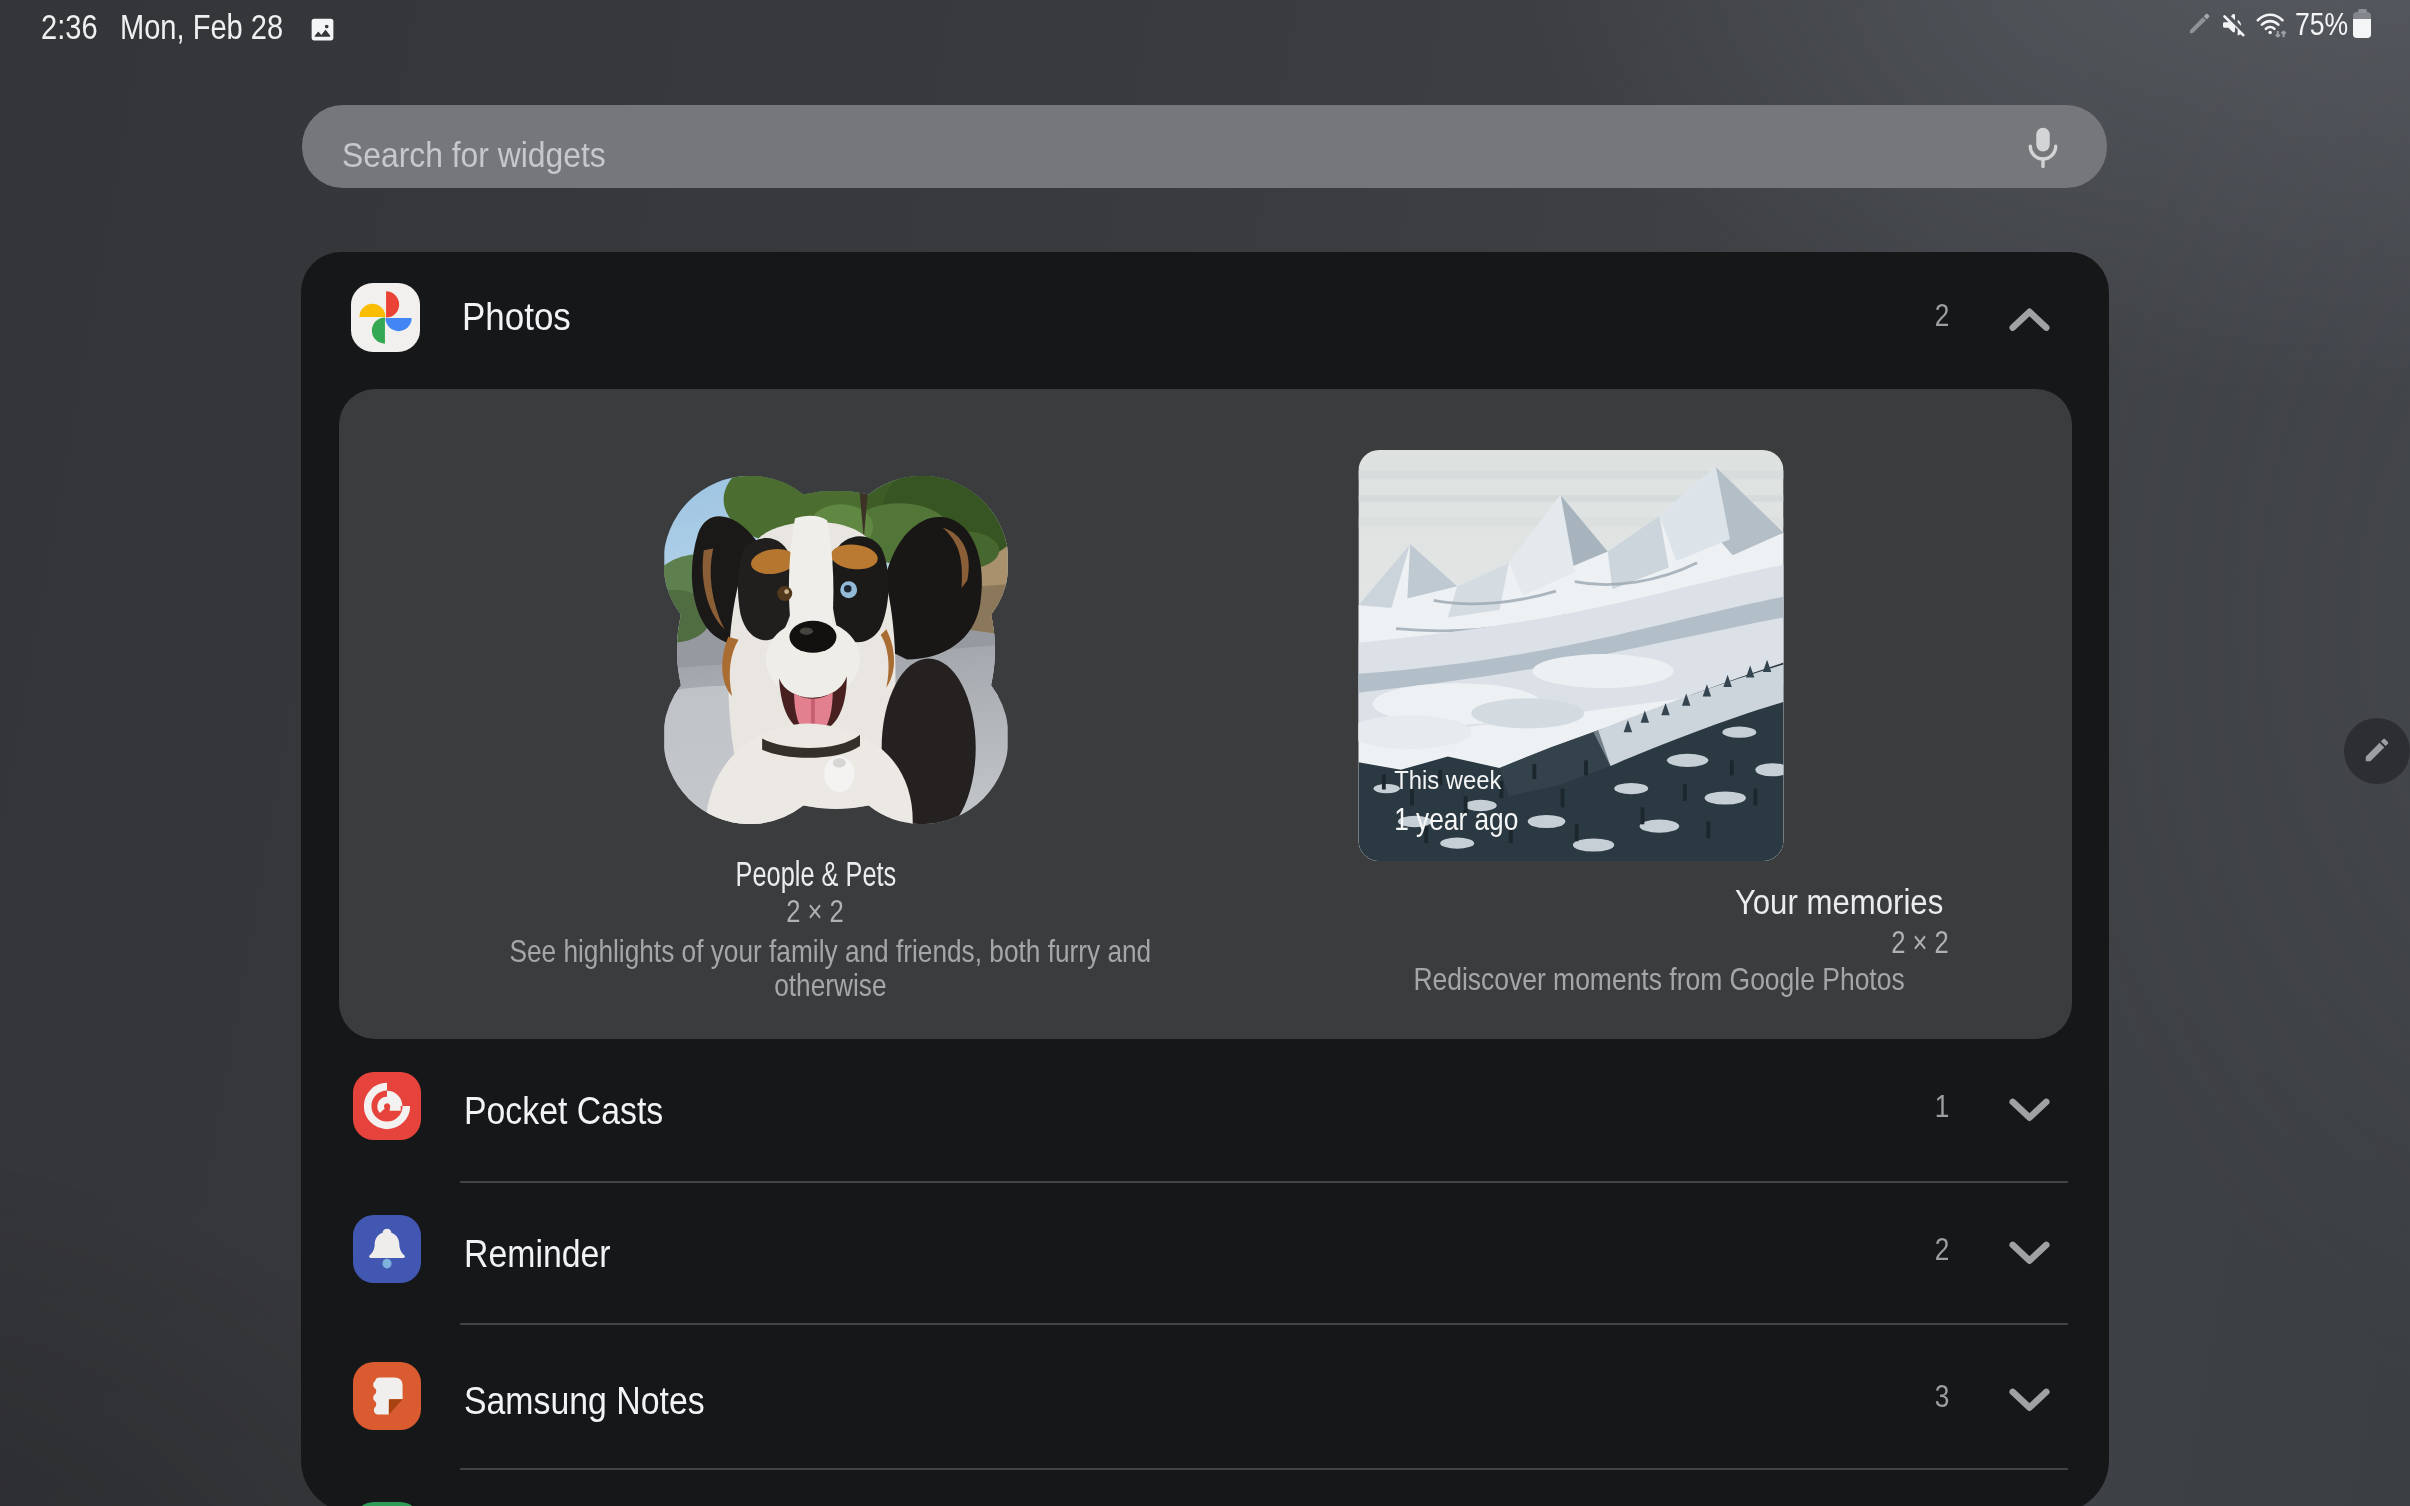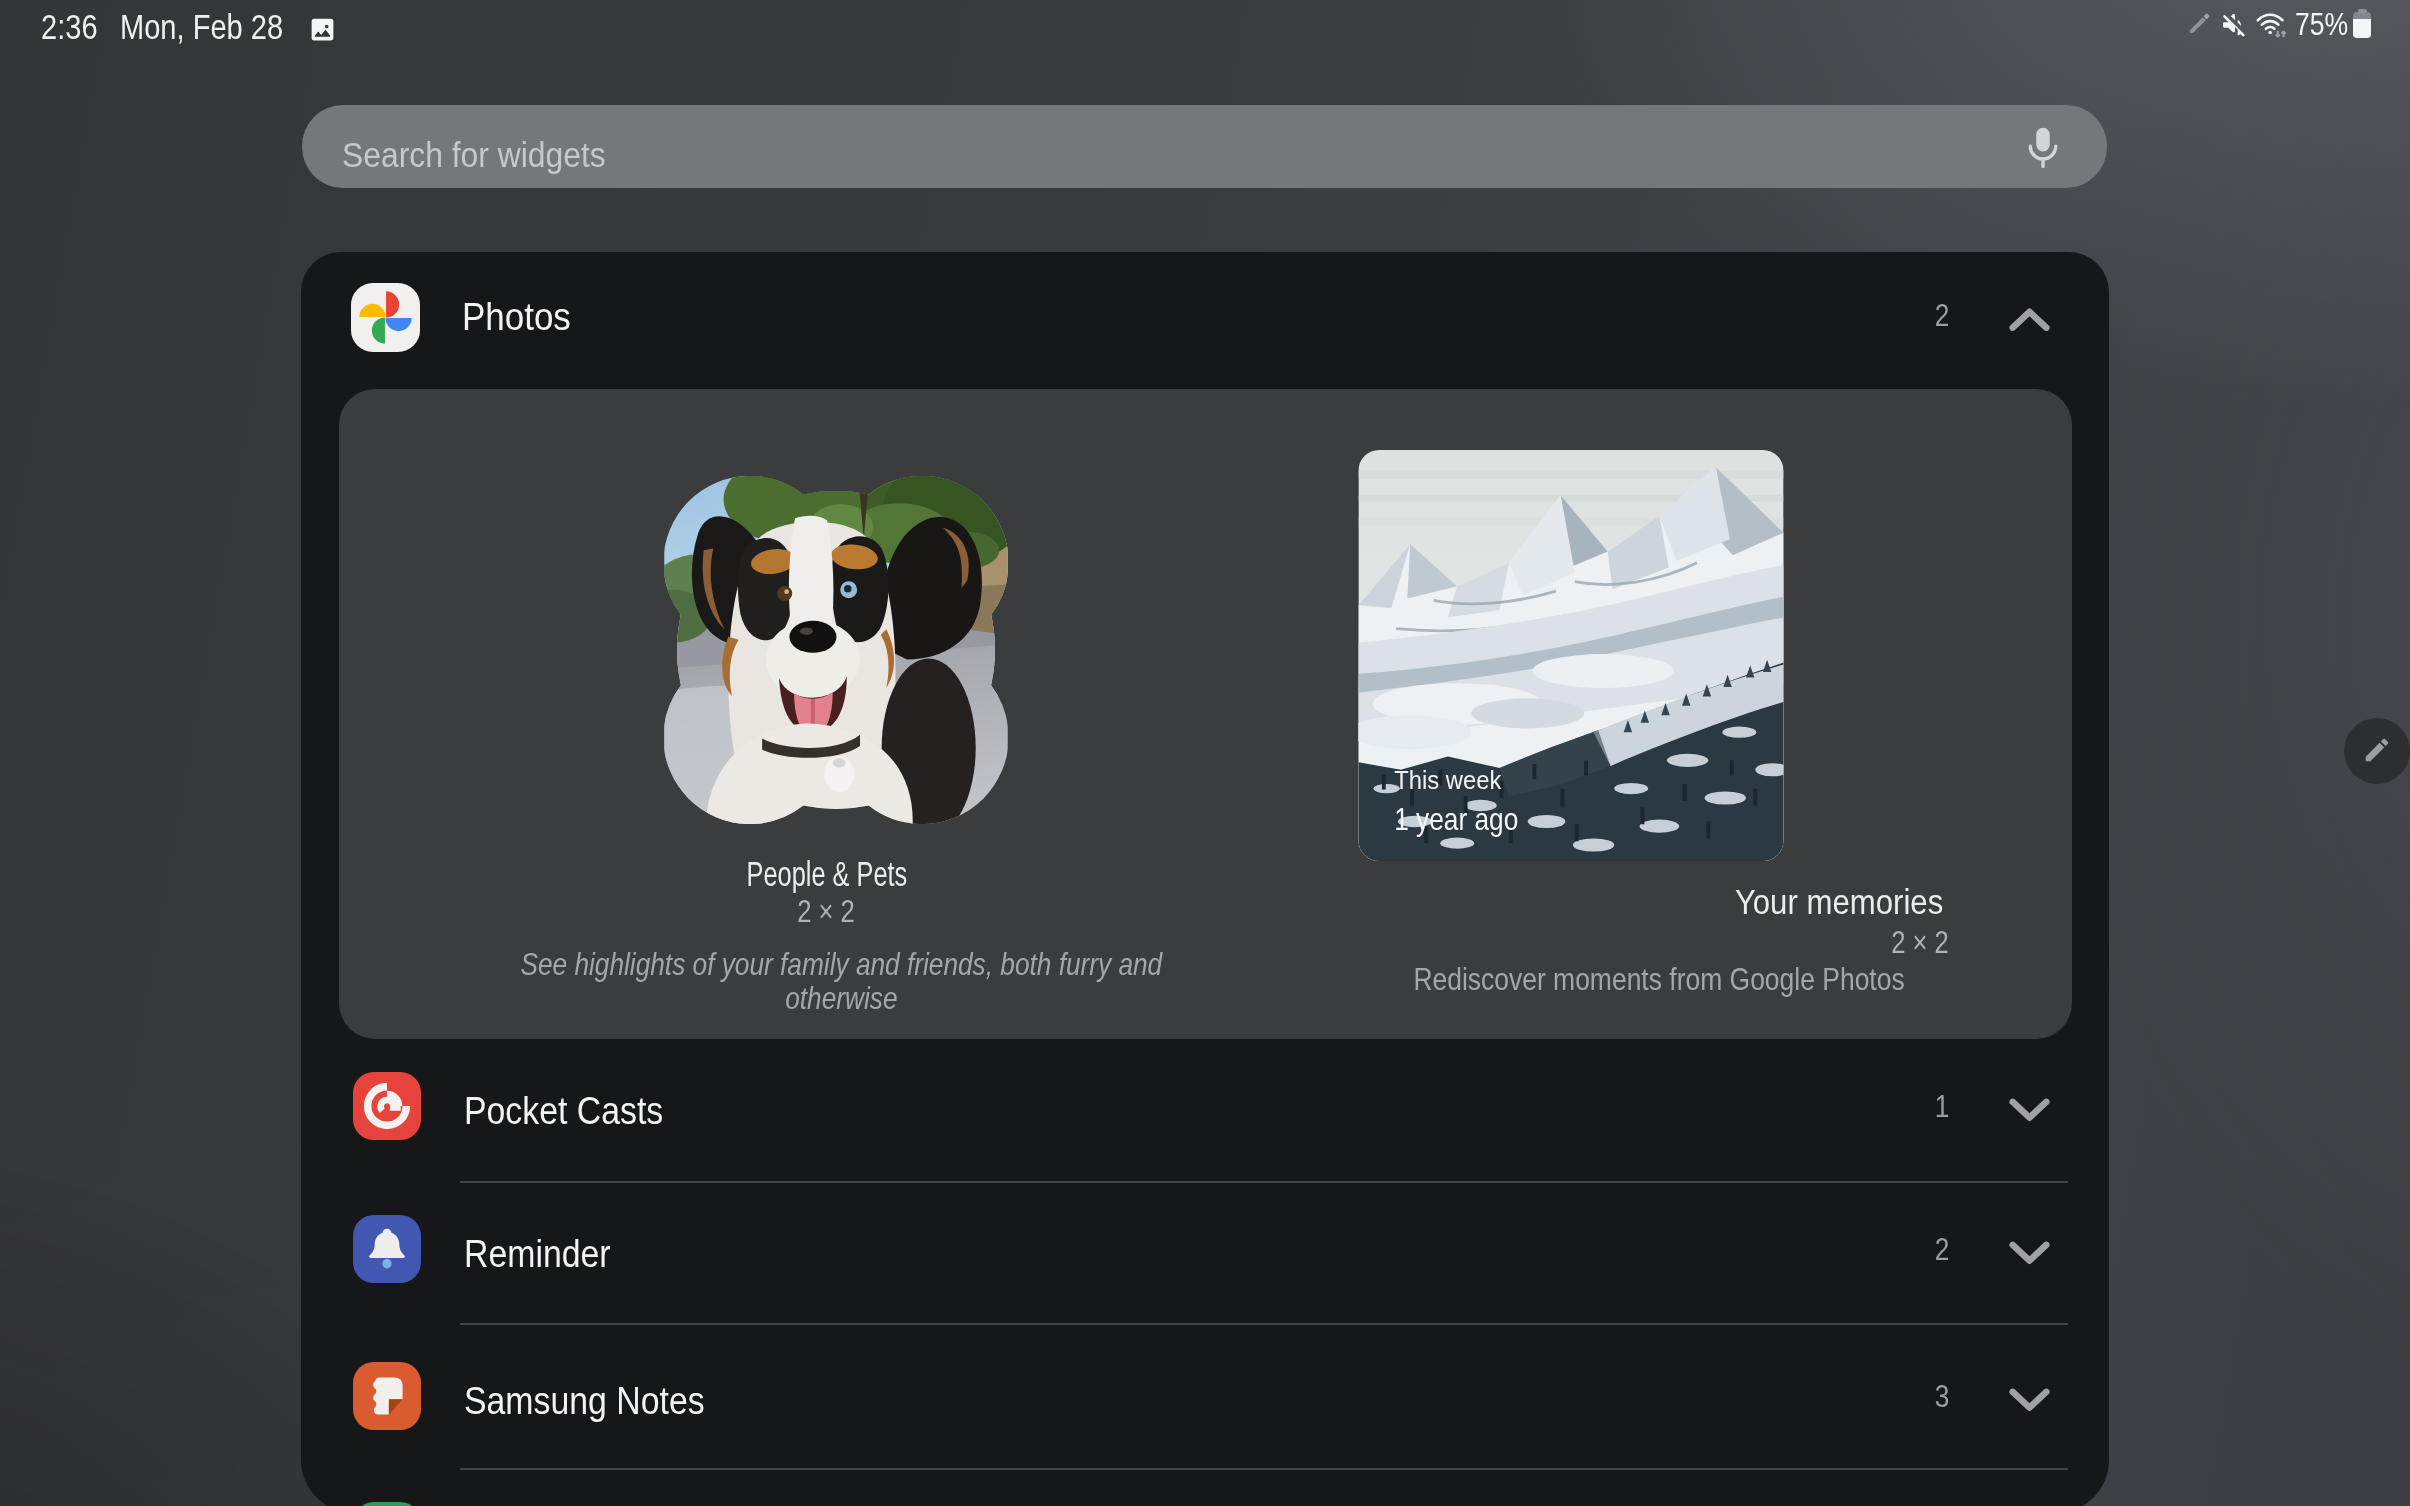--- a/index.html
+++ b/index.html
@@ -247,24 +247,24 @@
           <rect x="395" y="330" width="4" height="16"></rect>
         <rect x="420" y="360" width="4" height="18"></rect>
           <rect x="370" y="395" width="4" height="18"></rect>
       </g>
 
       <text x="38" y="360" font-family="Liberation Sans, sans-serif" font-size="28" fill="#f3f4f4" textLength="114" lengthAdjust="spacingAndGlyphs">This week</text>
       <text x="38" y="404" font-family="Liberation Sans, sans-serif" font-size="33" fill="#f5f6f6" textLength="132" lengthAdjust="spacingAndGlyphs">1 year ago</text>
     </g>
   </svg>
 
-  <div class="abs ctext" style="left:149px;top:603px;width:753px;">
+  <div class="abs ctext" style="left:138px;top:603px;width:753px;">
     <div class="t-title"><span style="display:inline-block;transform:scaleX(.725) translateZ(0);transform-origin:50% 50%;">People &amp; Pets</span></div>
     <div class="t-size" style="margin-top:0.9px;"><span style="display:inline-block;transform:scaleX(.8) translateZ(0);transform-origin:50% 50%;">2 × 2</span></div>
-    <div class="t-desc" style="margin-top:19px;font-style:italic;"><span style="display:inline-block;transform:scaleX(.82) translateZ(0);transform-origin:50% 0;line-height:34px;white-space:nowrap;">See highlights of your family and friends, both furry and<br>otherwise</span></div>
+    <div class="t-desc" style="margin-top:6px;"><span style="display:inline-block;transform:scaleX(.82) translateZ(0);transform-origin:50% 0;line-height:34px;white-space:nowrap;">See highlights of your family and friends, both furry and<br>otherwise</span></div>
   </div>
 
   <div class="abs ctext" style="left:902px;top:631px;width:753px;text-align:right;">
     <div class="t-title"><span style="display:inline-block;transform:scaleX(.89);transform-origin:50% 50%;">Your memories</span></div>
     <div class="t-size" style="margin-top:3.8px;"><span style="display:inline-block;transform:scaleX(.8) translateZ(0);transform-origin:50% 50%;">2 × 2</span></div>
     <div class="t-desc" style="margin-top:4.7px;text-decoration:underline;"><span style="display:inline-block;transform:scaleX(.827) translateZ(0);transform-origin:50% 0;white-space:nowrap;">Rediscover moments from Google Photos</span></div>
   </div>
 
   <svg class="abs" style="left:52px;top:820px;" width="68" height="68" viewBox="0 0 72 72">
     <rect width="72" height="72" rx="22" fill="#e6433c"></rect>

